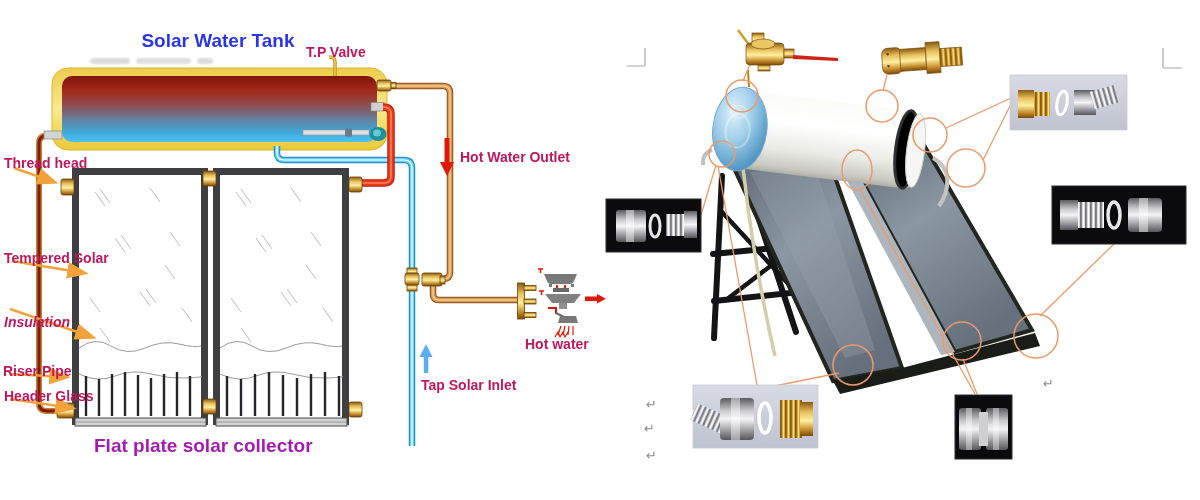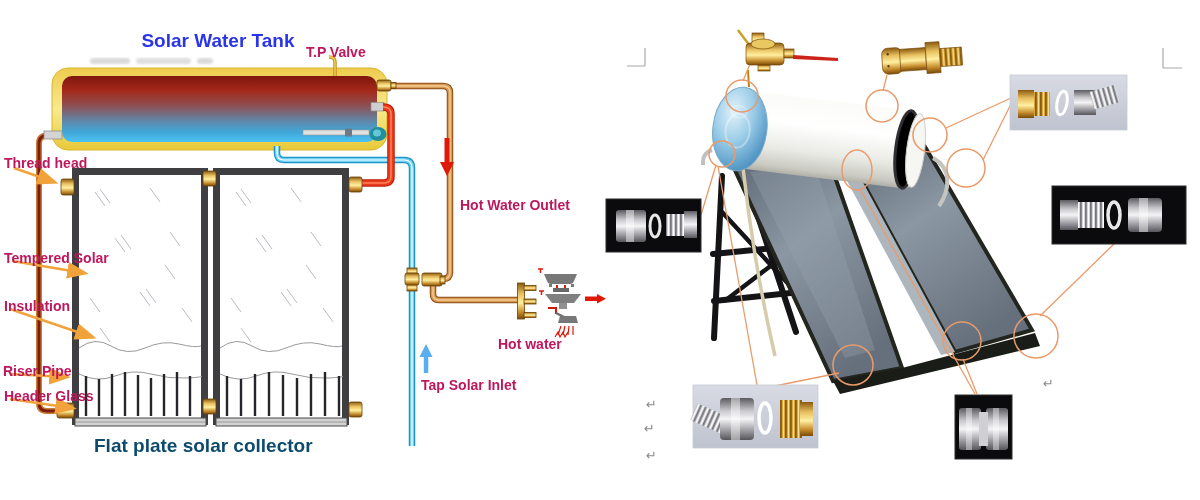--- a/index.html
+++ b/index.html
@@ -2,21 +2,21 @@
 <html><head>
 <meta charset="utf-8">
 <style>
   html,body{margin:0;padding:0;background:#ffffff;}
   #stage{position:relative;width:1200px;height:500px;background:#ffffff;overflow:hidden;
          font-family:"Liberation Sans",sans-serif;border-radius:19px;}
   svg{position:absolute;top:0;}
   .lbl{position:absolute;font-family:"Liberation Sans",sans-serif;font-weight:bold;
        color:#be185d;white-space:nowrap;line-height:1;}
   .title{font-size:19px;font-weight:800;color:#2a35e8;}
-  .caption{font-size:19px;font-weight:800;color:#0c4a6e;}
+  .caption{font-size:19px;font-weight:800;color:#a21caf;}
   .part{font-size:14px;}
   .big{font-size:14px;}
   .retmark{position:absolute;color:#8a8a8a;font-size:13px;font-family:"DejaVu Sans",sans-serif;}
 </style>
 </head>
 <body>
 
 <div id="stage">
 
 <svg width="620" height="500" viewBox="0 0 620 500" style="left:0">
@@ -375,26 +375,26 @@
     <rect x="359" y="408" width="22" height="42" rx="3" fill="url(#silver)"></rect>
     <rect x="386" y="408" width="22" height="42" rx="3" fill="url(#silver)"></rect>
     <rect x="379" y="412" width="9" height="34" fill="#cfcfd4"></rect>
     <rect x="366" y="408" width="6" height="42" fill="#ffffff" opacity="0.4"></rect>
     <rect x="393" y="408" width="6" height="42" fill="#ffffff" opacity="0.4"></rect>
   </g>
 </svg>
 
 <div class="lbl title" style="left:140px;top:31px;width:156px;text-align:center;">Solar Water Tank</div>
 <div class="lbl big" style="left:306px;top:45px;">T.P Valve</div>
-<div class="lbl big" style="left:460px;top:150px;margin-top:48px;">Hot Water Outlet</div>
+<div class="lbl big" style="left:460px;top:150px;">Hot Water Outlet</div>
 <div class="lbl big" style="left:421px;top:378px;">Tap Solar Inlet</div>
-<div class="lbl big" style="left:498px;top:337px;">Hot water</div>
+<div class="lbl big" style="left:525px;top:337px;">Hot water</div>
 <div class="lbl part" style="left:4px;top:156px;">Thread head</div>
 <div class="lbl part" style="left:4px;top:251px;">Tempered Solar</div>
-<div class="lbl part" style="left:4px;top:299px;">Insulation</div>
+<div class="lbl part" style="left:4px;top:315px;font-style:italic;">Insulation</div>
 <div class="lbl part" style="left:3px;top:364px;">Riser Pipe</div>
 <div class="lbl part" style="left:4px;top:389px;">Header Glass</div>
 <div class="lbl caption" style="left:94px;top:436px;">Flat plate solar collector</div>
 
 <span class="retmark" style="left:646px;top:397px;">↵</span>
 <span class="retmark" style="left:644px;top:421px;">↵</span>
 <span class="retmark" style="left:646px;top:448px;">↵</span>
 <span class="retmark" style="left:1043px;top:376px;">↵</span>
 
 </div>

